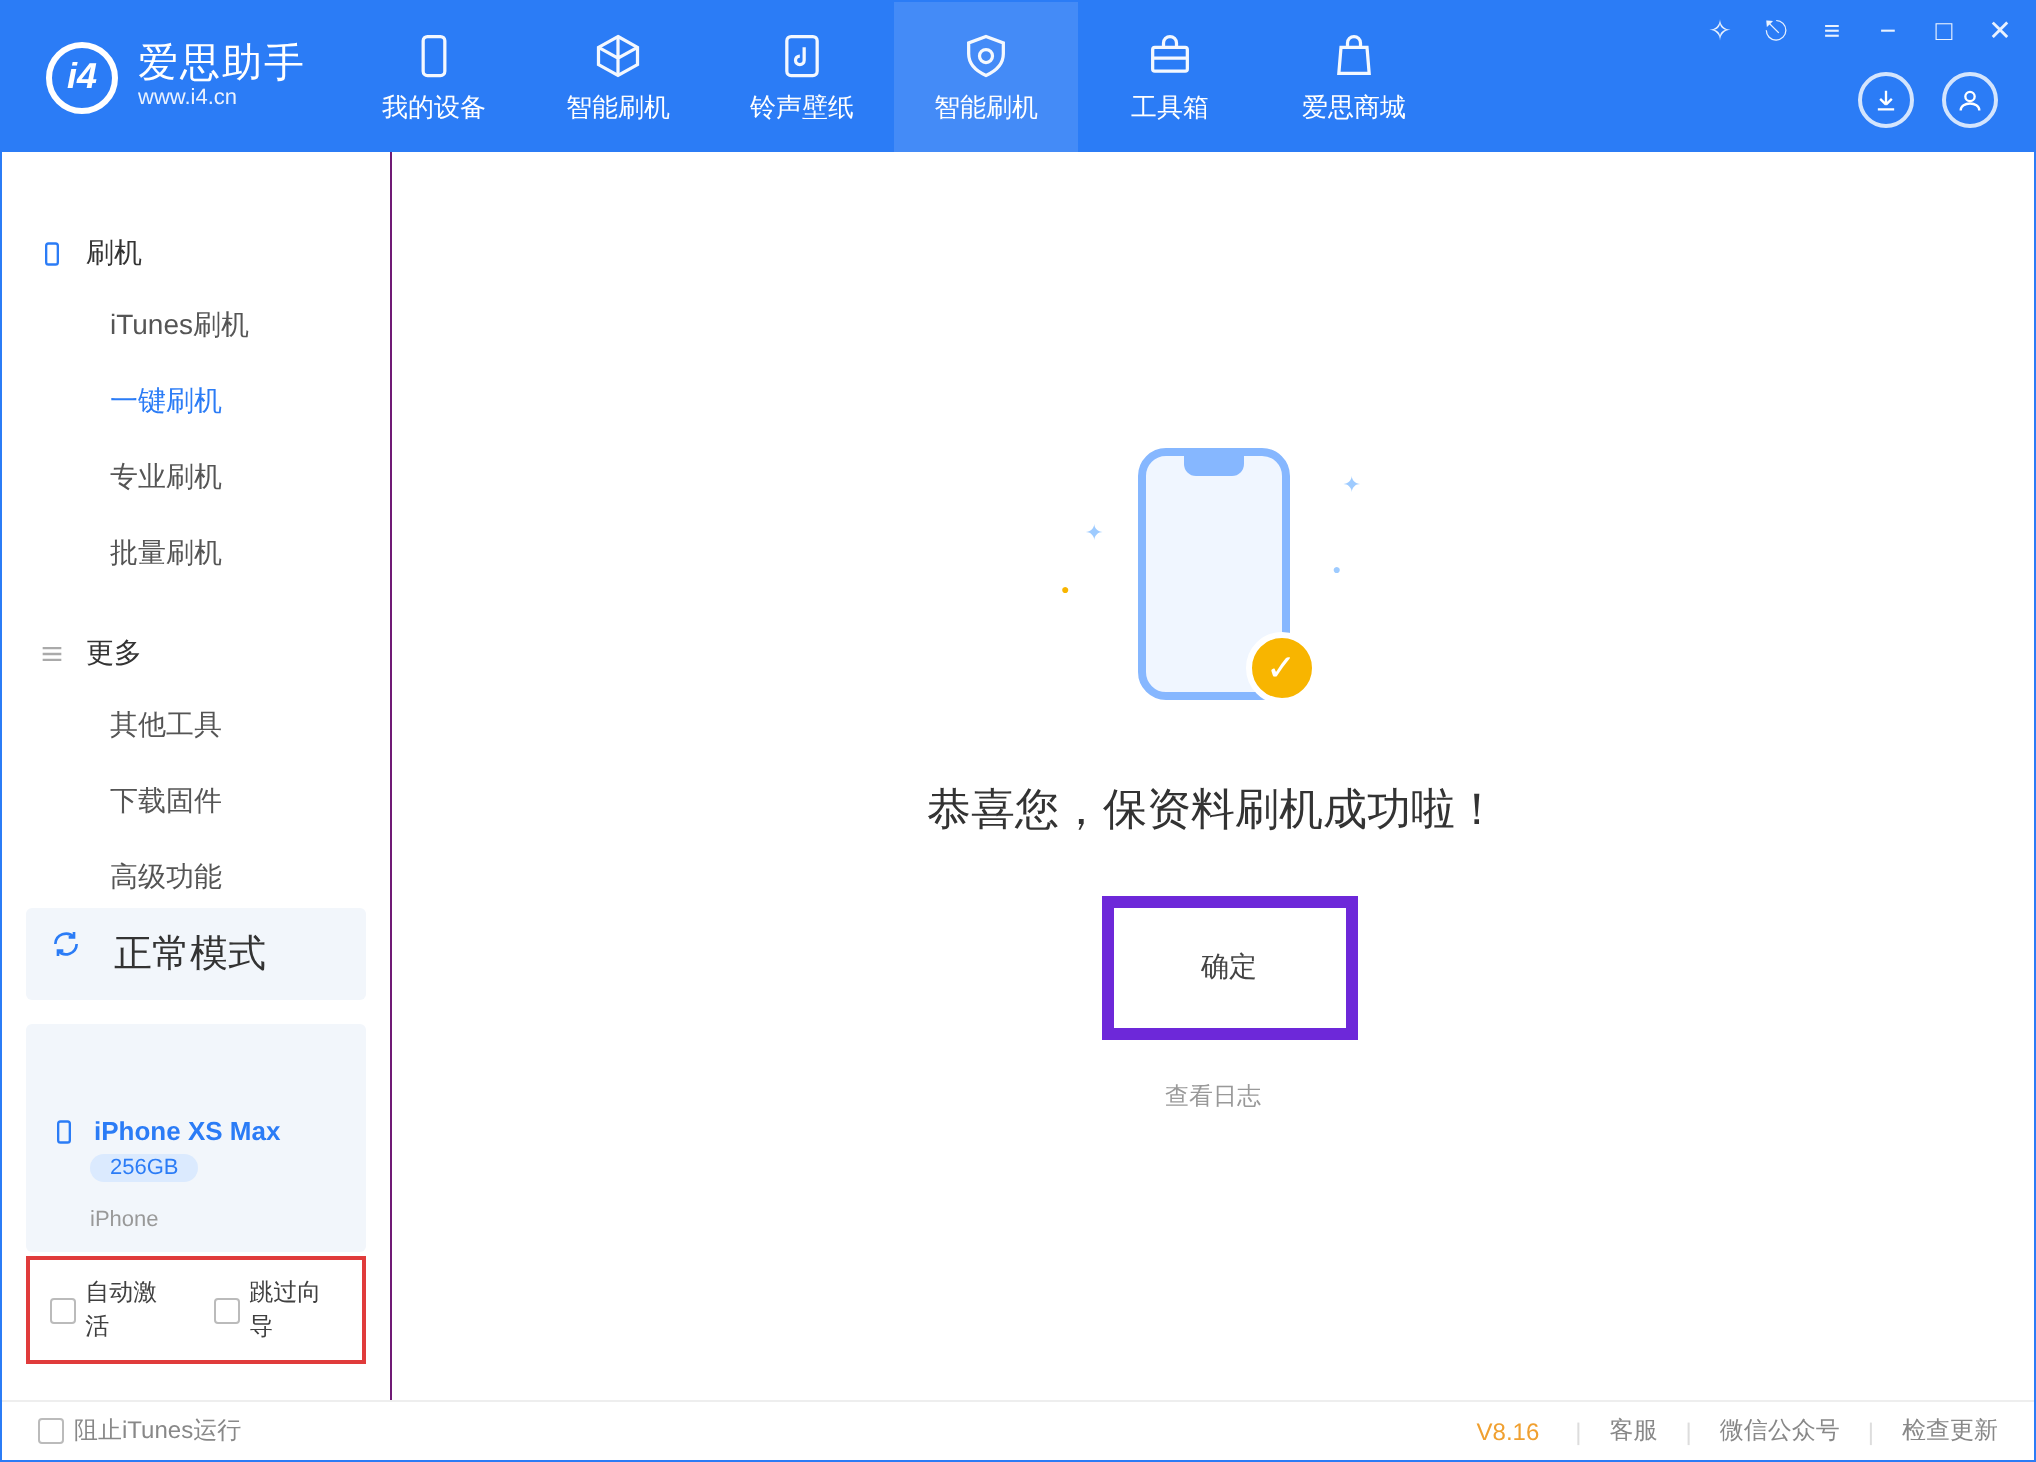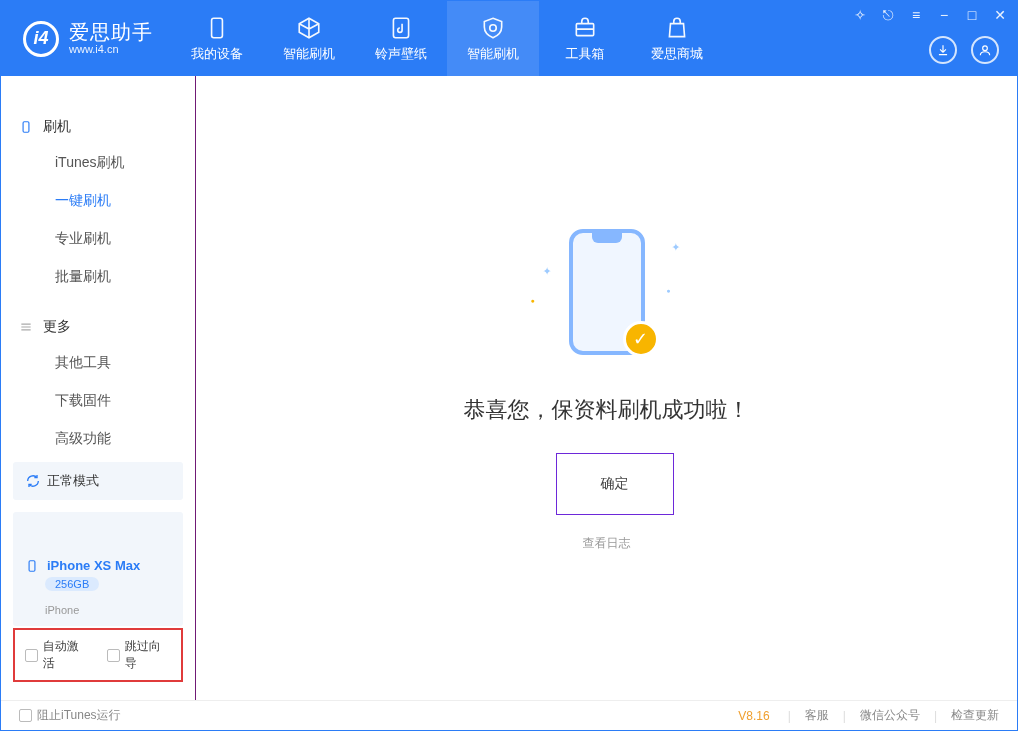--- a/index.html
+++ b/index.html
@@ -25,39 +25,39 @@
 
 
 .body { display: flex; height: calc(100% - 75px - 30px); }
 .sidebar { width: 195px; border-right: 1px solid #701a75; padding-top: 34px; position: relative; }
 .side-section-title { display: flex; align-items: center; gap: 10px; padding: 8px 18px; font-size: 14px; color: #333; }
 .side-section-title .sec-icon { width: 14px; height: 14px; }
 .side-item { padding: 10px 18px 10px 54px; font-size: 14px; color: #555; cursor: pointer; }
 .side-item.active { color: #2b7cf6; font-family: Liberation Serif, serif; }
 
 .device-block { position: absolute; bottom: 74px; left: 12px; right: 12px; }
-.mode-row { background: #f2f6fb; border-radius: 3px; padding: 10px 12px; font-size: 13px; color: #333; display: flex; align-items: center; gap: 6px; margin-bottom: 12px; }
+.mode-row { background: #f2f6fb; border-radius: 3px; padding: 10px 12px; font-size: 19px; color: #333; display: flex; align-items: flex-start; gap: 16px; margin-bottom: 12px; }
 .device-row { background: #f2f6fb; border-radius: 3px; padding: 10px 12px; font-size: 13px; color: #2b7cf6; }
 .device-row .dev-name { font-weight: bold; display: flex; align-items: center; gap: 8px; margin-top: 36px; }
 .device-row .badge { display: inline-block; background: #dbeafe; color: #2b7cf6; border-radius: 10px; padding: 1px 10px; font-size: 11px; margin-top: 4px; margin-left: 20px; }
 .device-row .dev-type { font-size: 11px; color: #999; margin-left: 20px; margin-top: 13px; }
 
 .checkbox-row { position: absolute; bottom: 18px; left: 12px; right: 12px; border: 2px solid #e03b3b; padding: 8px 10px; display: flex; gap: 18px; font-size: 12px; color: #404040; }
 .chk { display: flex; align-items: center; gap: 5px; cursor: pointer; }
 .chk-box { width: 13px; height: 13px; border: 1px solid #bbb; border-radius: 2px; }
 
 
 .main { flex: 1; position: relative; display: flex; flex-direction: column; align-items: center; justify-content: center; }
 .success-img { position: relative; width: 140px; height: 140px; margin-bottom: 30px; }
 .phone-shape { width: 76px; height: 126px; border: 4px solid #86b7ff; border-radius: 14px; position: absolute; left: 32px; top: 4px; background: #f0f6ff; }
 .phone-notch { position: absolute; top: 0; left: 50%; transform: translateX(-50%); width: 30px; height: 10px; background: #86b7ff; border-radius: 0 0 6px 6px; }
 .check-badge { position: absolute; right: 18px; bottom: 8px; width: 36px; height: 36px; background: #f8b500; border-radius: 50%; display: flex; align-items: center; justify-content: center; color: #fff; font-size: 18px; border: 3px solid #fff; }
 .sparkle { position: absolute; font-size: 11px; color: #9ecbff; }
 .success-text { font-size: 22px; color: #333; margin-bottom: 28px; }
-.ok-btn { border: 1px solid #6d28d9; background: #fff; padding: 21px 44px; font-size: 14px; color: #444; cursor: pointer; margin-bottom: 20px; margin-left: 16px; }
+.ok-btn { border: 6px solid #6d28d9; background: #fff; padding: 21px 44px; font-size: 14px; color: #444; cursor: pointer; margin-bottom: 20px; margin-left: 16px; }
 .log-link { font-size: 12px; color: #999; cursor: pointer; }
 
 
 .footer { height: 30px; border-top: 1px solid #eee; display: flex; align-items: center; padding: 0 18px; font-size: 12px; color: #888; }
 .footer .chk { color: #888; }
 .footer-spacer { flex: 1; }
 .footer .ver { color: #f0a030; margin-right: 18px; }
 .footer-links { display: flex; gap: 14px; align-items: center; }
 .footer-links .sep { color: #ddd; }
 .footer-links span { cursor: pointer; }

